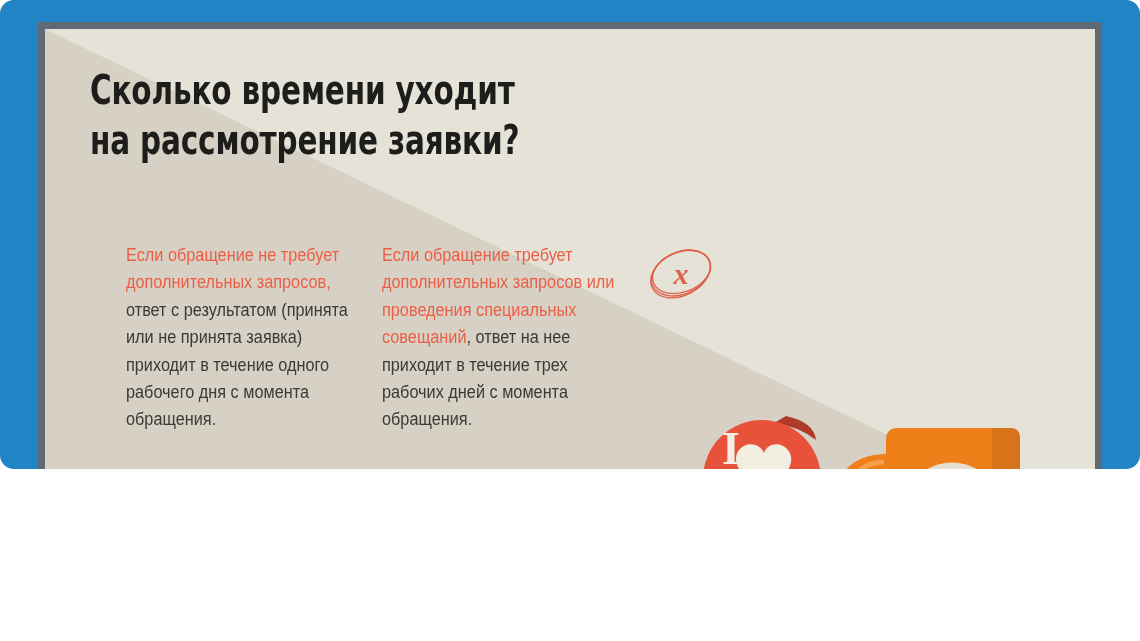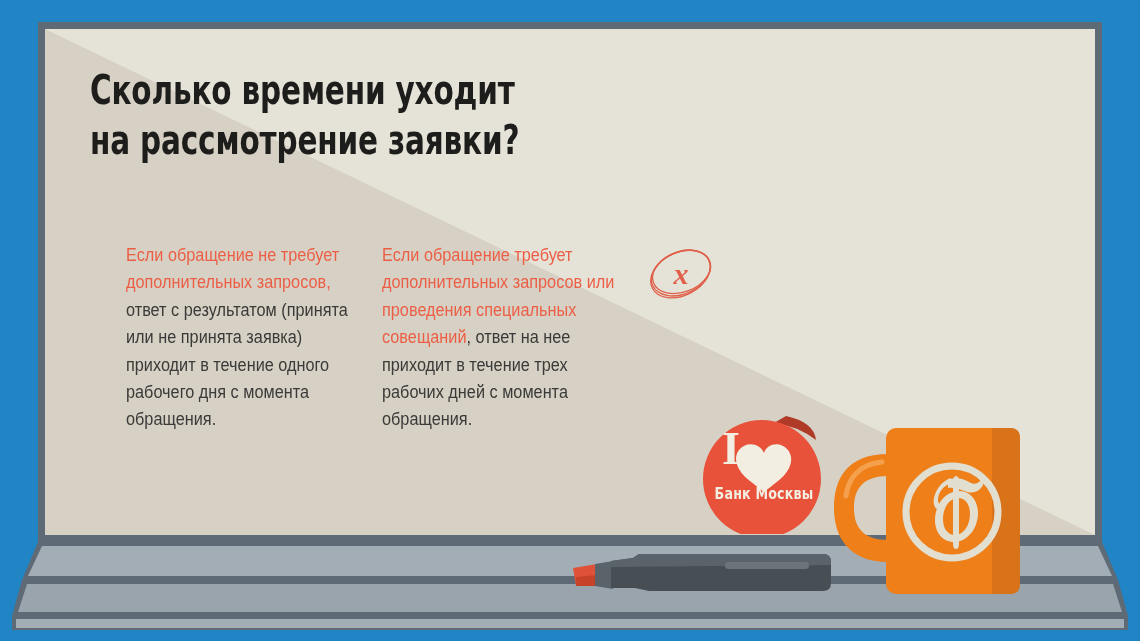--- a/index.html
+++ b/index.html
@@ -4,24 +4,25 @@
 <title>Сколько времени уходит на рассмотрение заявки?</title>
 <style>
   html, body {
     margin: 0;
     padding: 0;
     background: #ffffff;
   }
   #slide {
     position: relative;
     width: 1140px;
-    height: 641px;
+    height: 469px;
     overflow: hidden;
     background: #2185c5;
     font-family: "Liberation Sans", "DejaVu Sans", sans-serif;
+    border-radius: 14px;
     -webkit-font-smoothing: antialiased;
   }
 
   
   .board-frame {
     position: absolute;
     left: 38px;
     top: 22px;
     width: 1064px;
     height: 520px;

